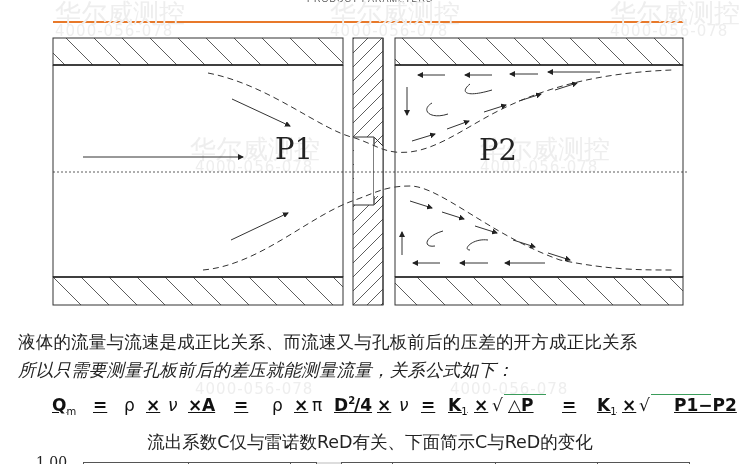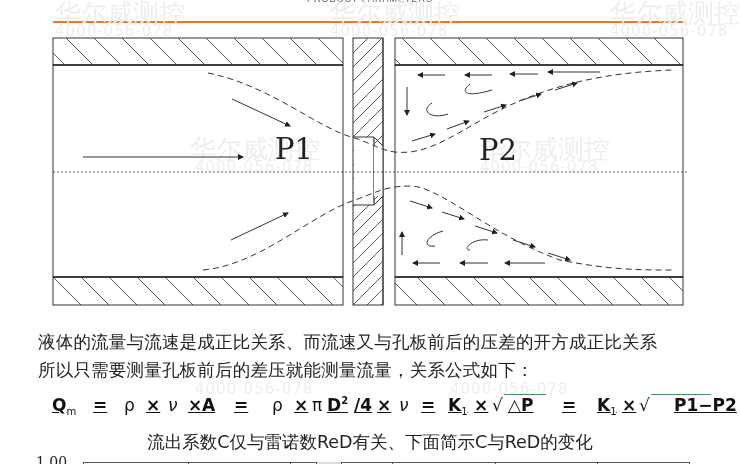--- a/index.html
+++ b/index.html
@@ -3,21 +3,21 @@
 <meta charset="utf-8">
 <style>
   html, body { margin:0; padding:0; background:#ffffff; }
   body { width:740px; height:464px; position:relative; overflow:hidden; font-family:"DejaVu Sans", sans-serif; color:#222; }
   .header-text { position:absolute; top:-6px; left:0; width:740px; text-align:center; font-size:9px; letter-spacing:1px; color:#555; font-family:"Liberation Sans", sans-serif; }
   .orange-rule { position:absolute; left:53px; top:21px; width:631px; height:2px; background:#e8792a; }
   .wm { position:absolute; color:#eeeeee; font-family:"DejaVu Sans", sans-serif; white-space:nowrap; pointer-events:none; }
   .wm-cn { font-size:26px; }
   .wm-num { font-size:15px; letter-spacing:1px; }
   svg.diagram { position:absolute; left:0; top:0; }
-  .body-text { position:absolute; left:38px; font-size:17.5px; color:#222; white-space:nowrap; letter-spacing:0.2px; font-family:"DejaVu Sans", sans-serif; }
+  .body-text { position:absolute; left:18px; font-size:17.5px; color:#222; white-space:nowrap; letter-spacing:0.2px; font-family:"DejaVu Sans", sans-serif; }
   .formula { position:absolute; top:392px; left:52px; width:650px; height:28px; font-family:"DejaVu Sans", sans-serif; font-size:17px; color:#111; }
   .formula span { position:absolute; top:3px; white-space:nowrap; }
   .fb { font-weight:bold;text-decoration:underline; }
   .sub { font-size:10px; font-weight:normal; vertical-align:-4px; }
   .sup { font-size:10px; vertical-align:7px; font-weight:bold; }
   .sqrt-bar { position:absolute; height:1px; background:#3a9c5a; top:2px; }
   .subtitle { position:absolute; top:430px; left:0; width:740px; text-align:center; font-size:17.5px; color:#222; white-space:nowrap; }
   .axis-label { position:absolute; top:454px; left:36px; font-family:"DejaVu Serif", serif; font-size:14px; color:#222; }
   .chart-frame { position:absolute; top:462px; left:83px; width:606px; height:4px; border-top:1px solid #555; }
   .chart-div { position:absolute; top:462px; width:1px; height:4px; background:#555; }
@@ -122,35 +122,35 @@
     <line x1="545" y1="263" x2="505" y2="263" marker-end="url(#arr)"></line>
     <path d="M443,231 C425,236 422,248 435,246" fill="none"></path>
     <path d="M488,240 C472,238 462,250 470,250" fill="none"></path>
   </g>
 
   <text x="275" y="159" font-family="DejaVu Serif, serif" font-size="29" fill="#222"><tspan>P1</tspan></text>
   <text x="479" y="160" font-family="DejaVu Serif, serif" font-size="29" fill="#222"><tspan>P2</tspan></text>
 </svg>
 
 <div class="body-text" style="top:330px;">液体的流量与流速是成正比关系、而流速又与孔板前后的压差的开方成正比关系</div>
-<div class="body-text" style="top:358px;">所以只需要测量孔板前后的差压就能测量流量，关系公式如下：</div>
+<div class="body-text" style="top:358px;font-style:italic;">所以只需要测量孔板前后的差压就能测量流量，关系公式如下：</div>
 
 <div class="formula">
   <span class="fb" style="left:0;"><span style="position:static">Q</span><span class="sub" style="position:static">m</span></span>
   <span class="fb" style="left:41px;">=</span>
   <span style="left:72px;">ρ</span>
   <span class="fb" style="left:94px;">×</span>
   <span style="left:116px;font-style:italic;">ν</span>
   <span class="fb" style="left:136px;">×</span>
   <span class="fb" style="left:150px;">A</span>
   <span class="fb" style="left:182px;">=</span>
   <span style="left:220px;">ρ</span>
   <span class="fb" style="left:242px;">×</span>
   <span style="left:260px;">π</span>
-  <span class="fb" style="left:275px;"><span style="position:static">D</span><span class="sup" style="position:static">2</span></span>
+  <span class="fb" style="left:282px;"><span style="position:static">D</span><span class="sup" style="position:static">2</span></span>
   <span class="fb" style="left:302px;">/4</span>
   <span class="fb" style="left:325px;">×</span>
   <span style="left:347px;font-style:italic;">ν</span>
   <span class="fb" style="left:369px;">=</span>
   <span class="fb" style="left:396px;"><span style="position:static">K</span><span class="sub" style="position:static">1</span></span>
   <span class="fb" style="left:422px;">×</span>
   <span style="left:440px;">√</span>
   <div class="sqrt-bar" style="left:452px;width:42px;"></div>
   <span class="fb" style="left:456px;">△P</span>
   <span class="fb" style="left:510px;">=</span>

